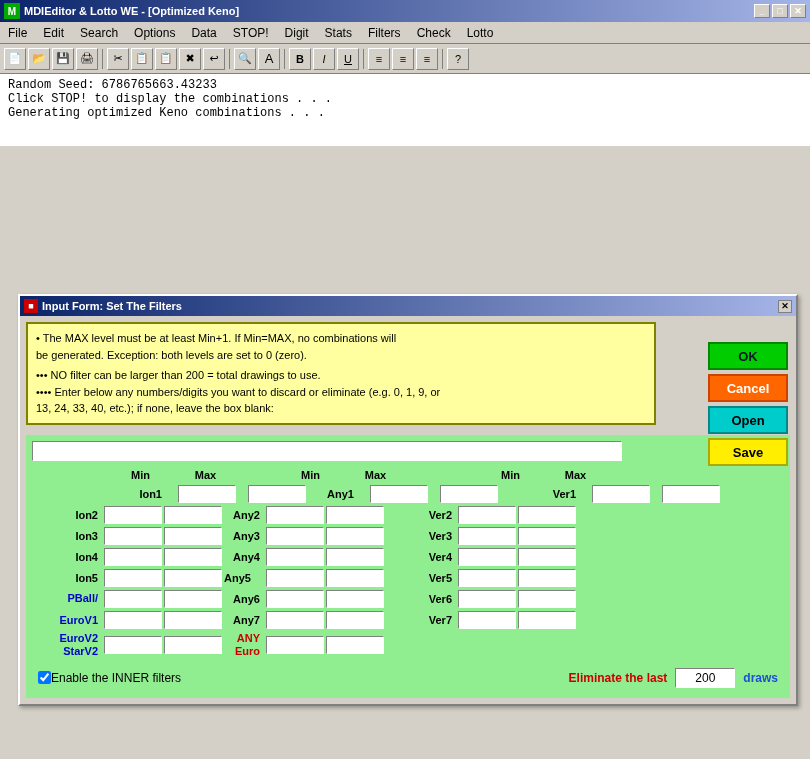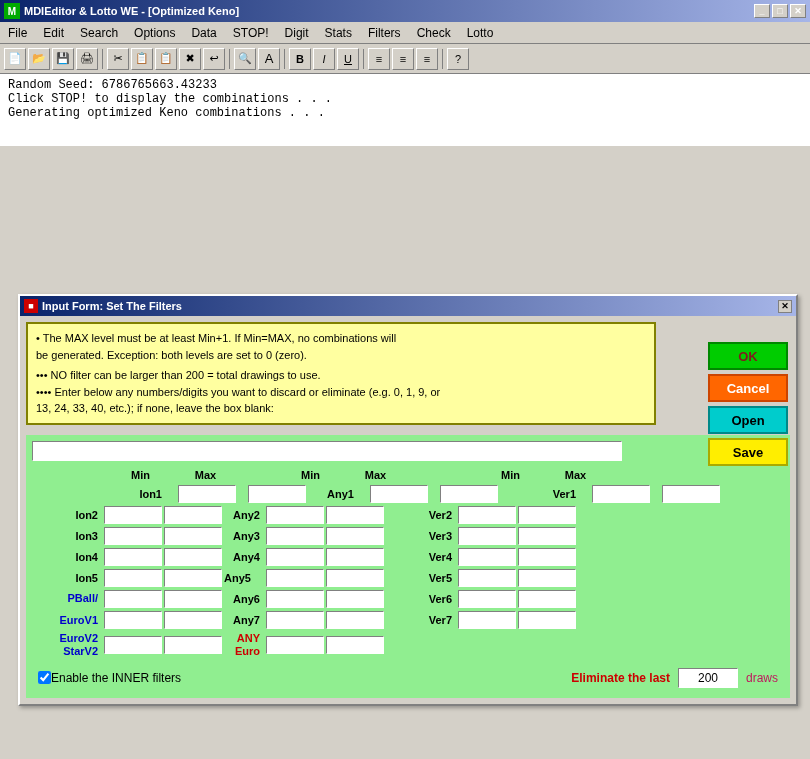--- a/index.html
+++ b/index.html
@@ -176,21 +176,21 @@
       width: 80px; height: 28px;
       font-size: 13px;
       font-weight: bold;
       border: 2px solid;
       cursor: pointer;
       display: flex; align-items: center; justify-content: center;
     }
     .btn-ok {
       background: #00cc00;
       border-color: #008800;
-      color: #7f1d1d;
+      color: #0f172a;
       text-align: right;
     }
     .btn-cancel {
       background: #ff6600;
       border-color: #cc4400;
       color: white;
     }
     .btn-open {
       background: #00cccc;
       border-color: #008888;
@@ -269,21 +269,22 @@
       background: white;
       font-size: 12px;
       text-align: center;
       border-top-color: #808080;
       border-left-color: #808080;
       border-right-color: #fff;
       border-bottom-color: #fff;
     }
     .draws-label {
       font-size: 12px;
-      color: #be185d;
+      color: #1d4ed8;
+      font-weight: bold;
     }
 
     .spacer { flex: 1; }
   </style>
 </head>
 <body>
 
 <div class="title-bar">
   <div class="title-bar-icon">M</div>
   <span>MDIEditor &amp; Lotto WE - [Optimized Keno]</span>

